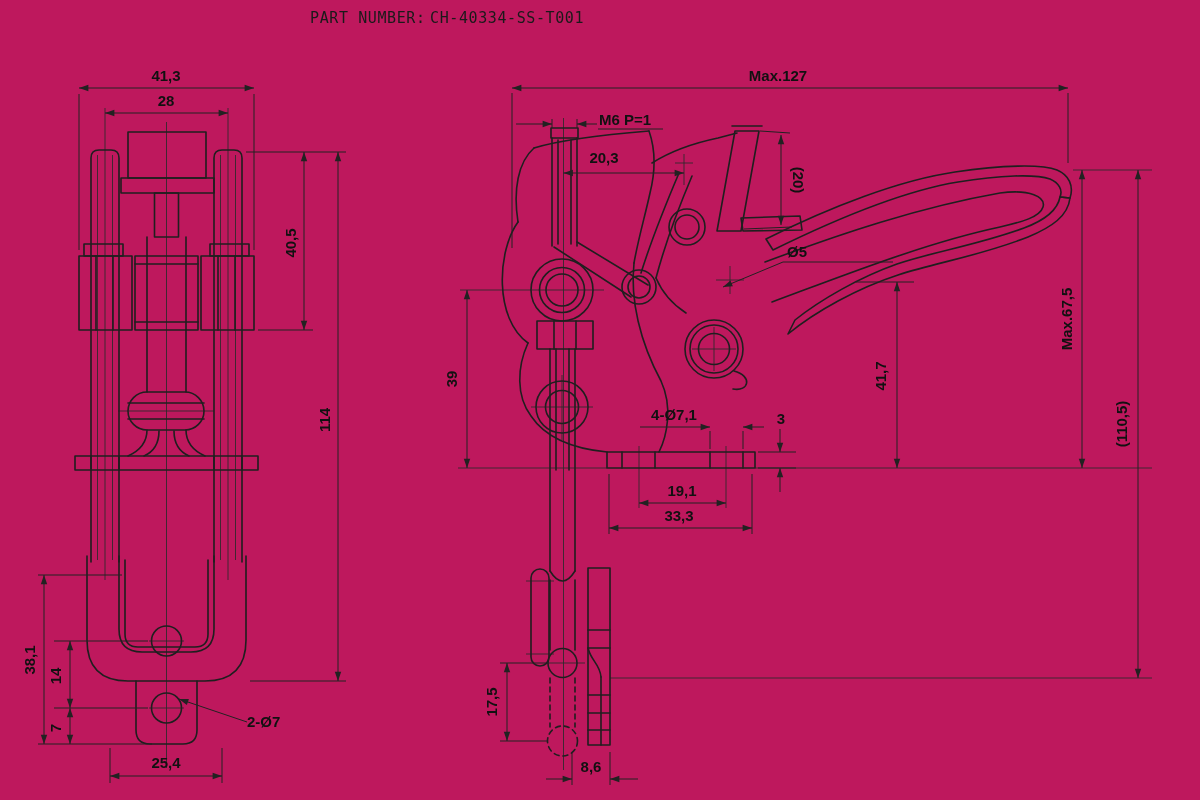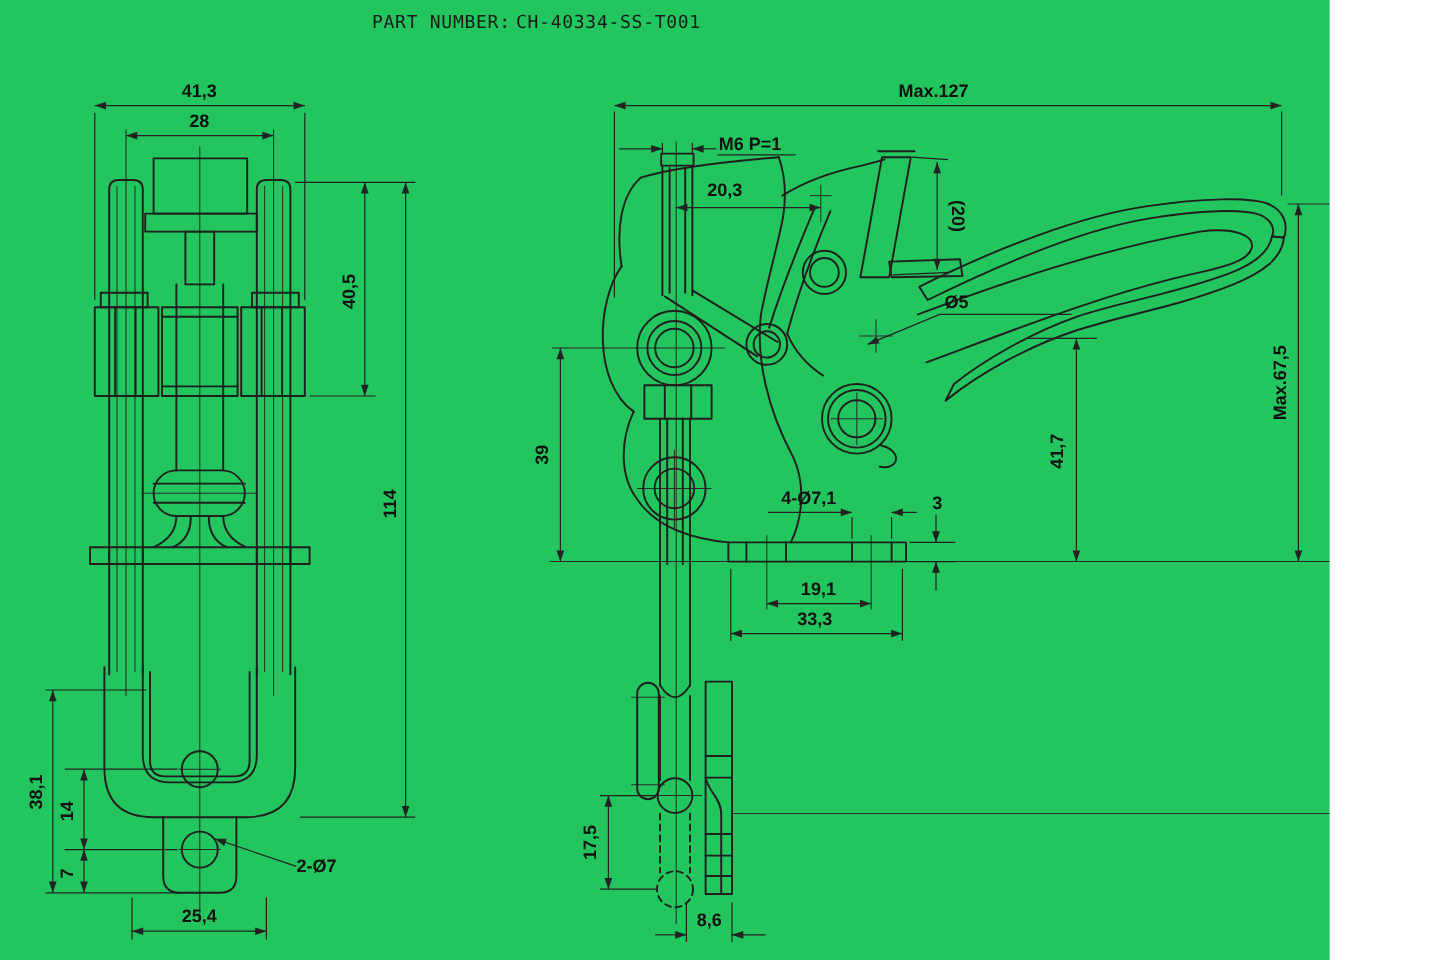--- a/index.html
+++ b/index.html
@@ -1,16 +1,16 @@
 <!DOCTYPE html>
 <html><head>
 <meta charset="utf-8">
 <style>
   html,body{margin:0;padding:0;background:#ffffff;}
-  .sheet{width:1108px;height:800px;background:#22c55e;position:relative;overflow:hidden;}
+  .sheet{width:1200px;height:800px;background:#be185d;position:relative;overflow:hidden;}
   svg{display:block;}
   .o path,.o line,.o rect,.o circle,.o polygon{stroke:#1f1f1f;fill:none;stroke-width:1.6;stroke-linecap:round;stroke-linejoin:round;}
   .t path,.t line,.t rect,.t circle{stroke:#2b2b2b;fill:none;stroke-width:0.85;}
   .d path,.d line{stroke:#222222;fill:none;stroke-width:1;}
   .dsh{stroke-dasharray:5 4;}
   text{font:bold 15px "Liberation Sans",sans-serif;fill:#111111;}
   text.mono{font:15px "DejaVu Sans Mono",monospace;letter-spacing:0.6px;font-weight:normal;fill:#1a1a1a;}
   .hx{fill:url(#xh);stroke:#1f1f1f;stroke-width:1.4;}
   .hx2{fill:url(#xh2);stroke:#1f1f1f;stroke-width:1.5;}
   .mid{text-anchor:middle;}

